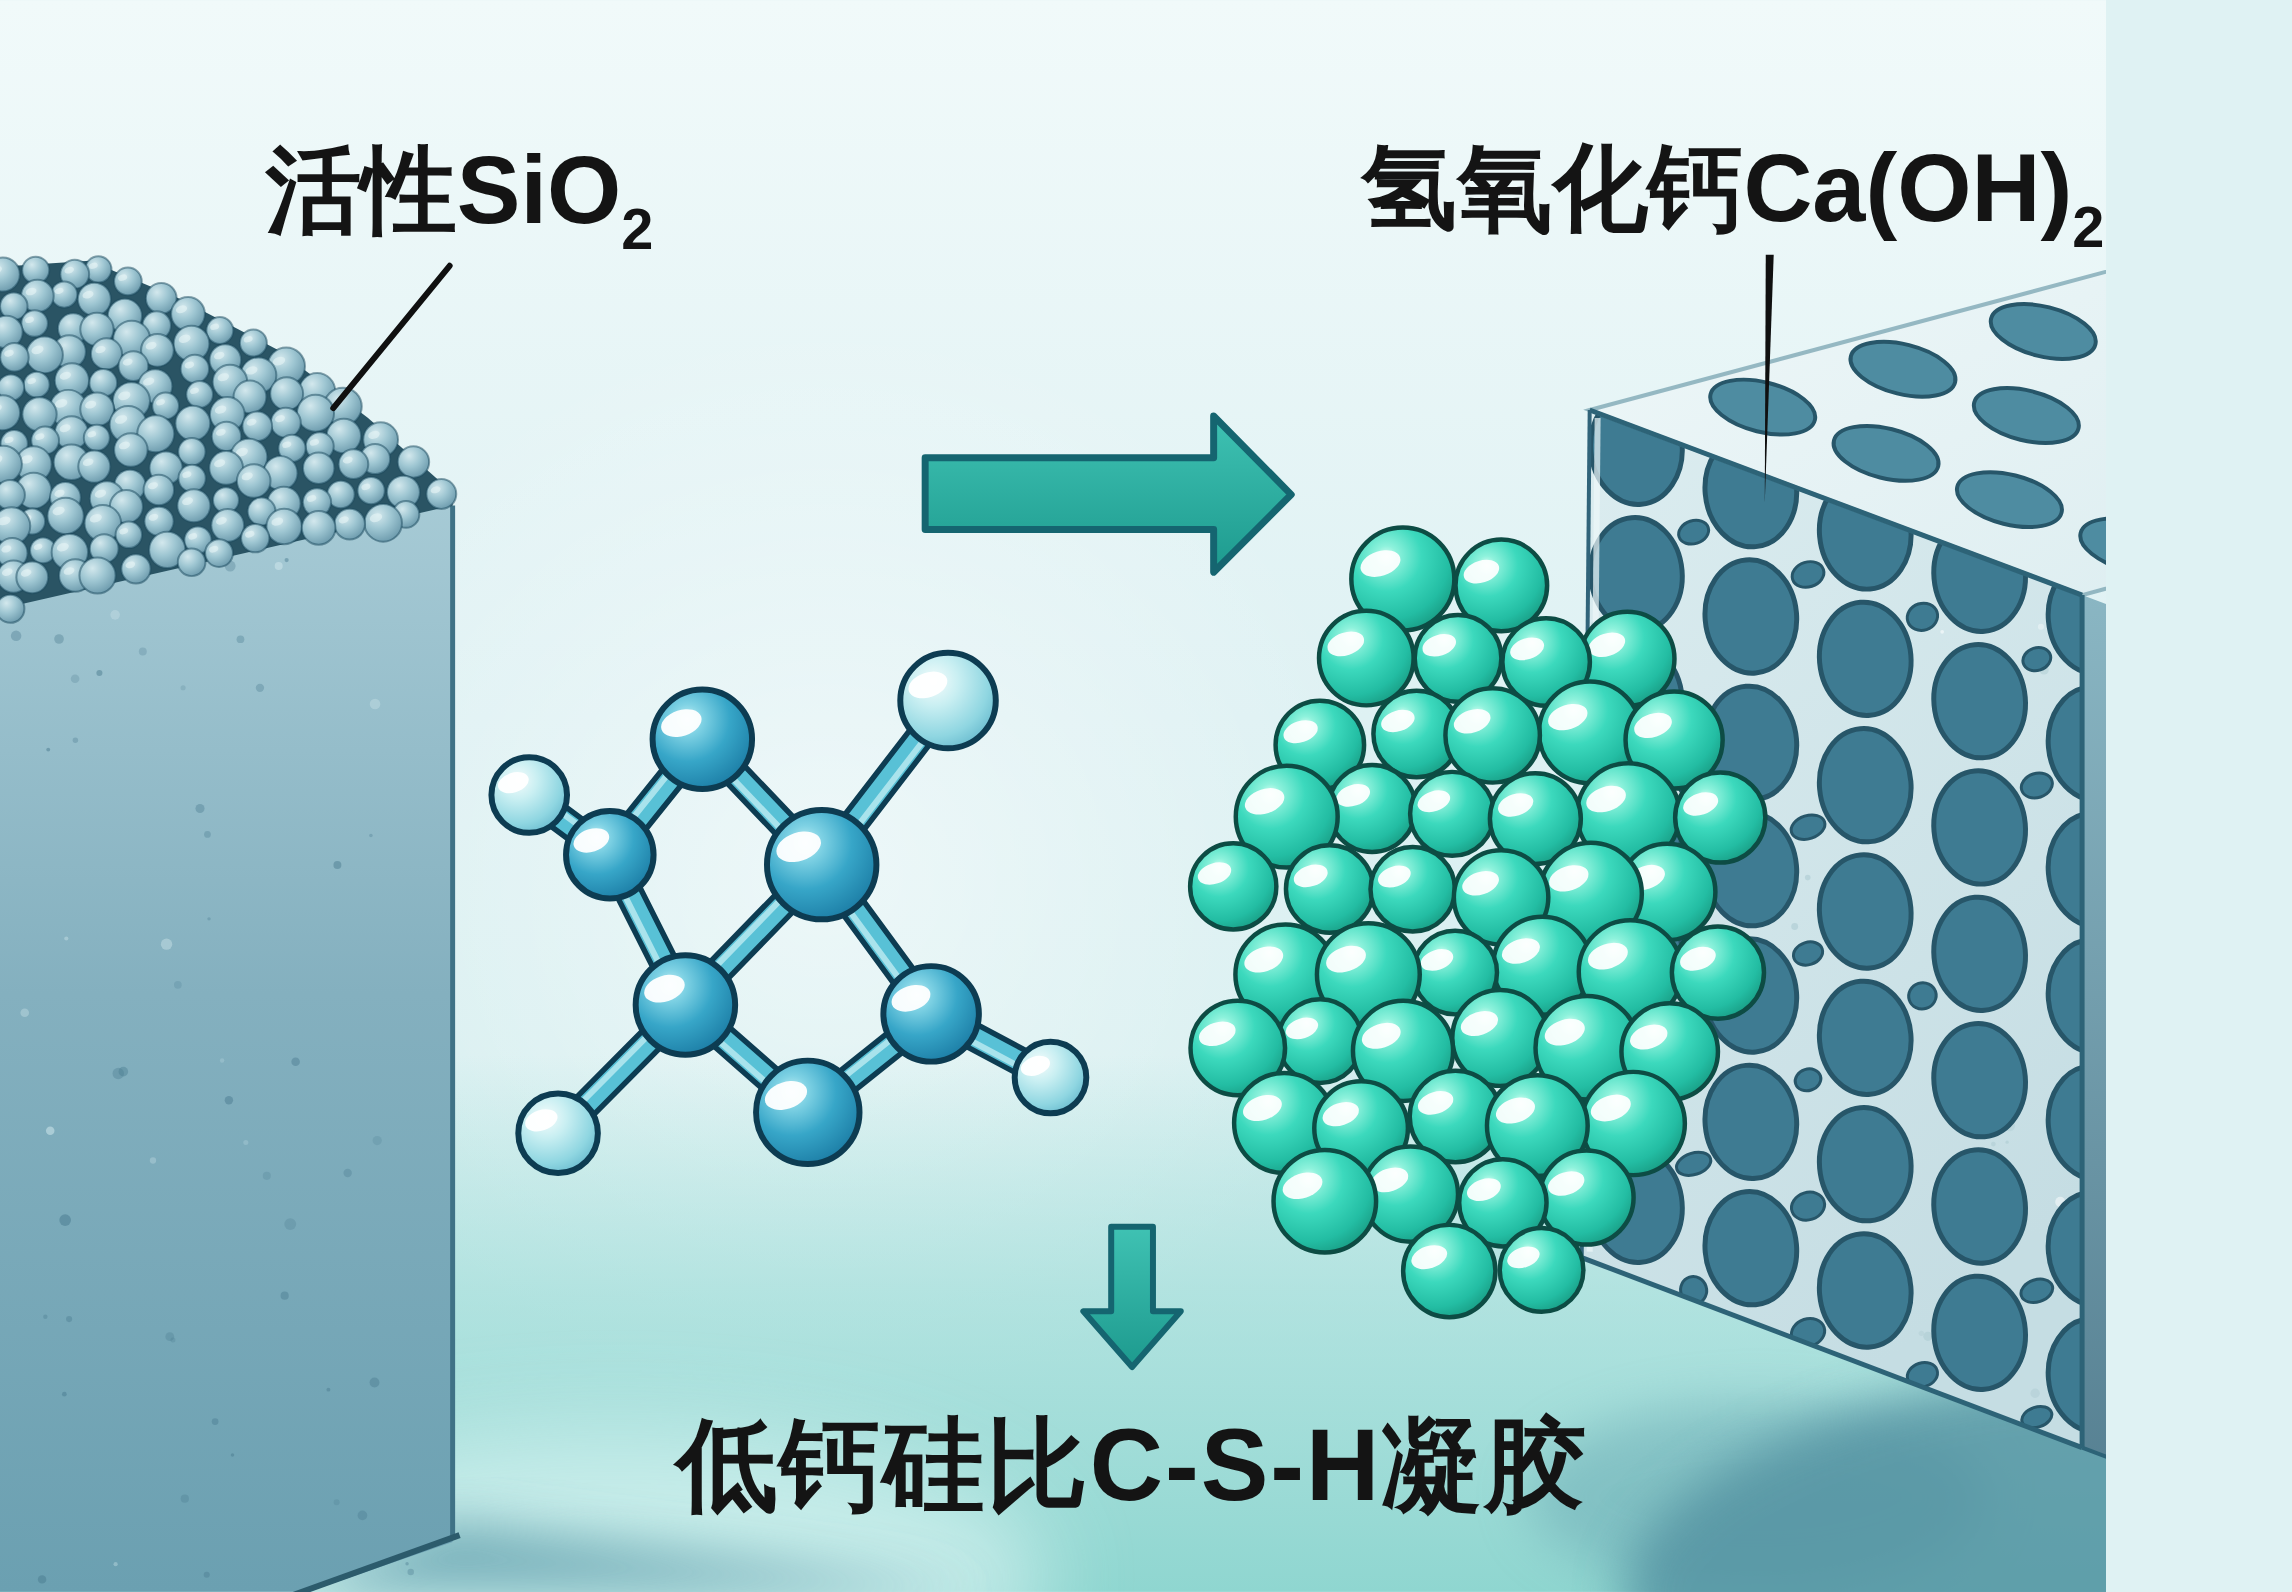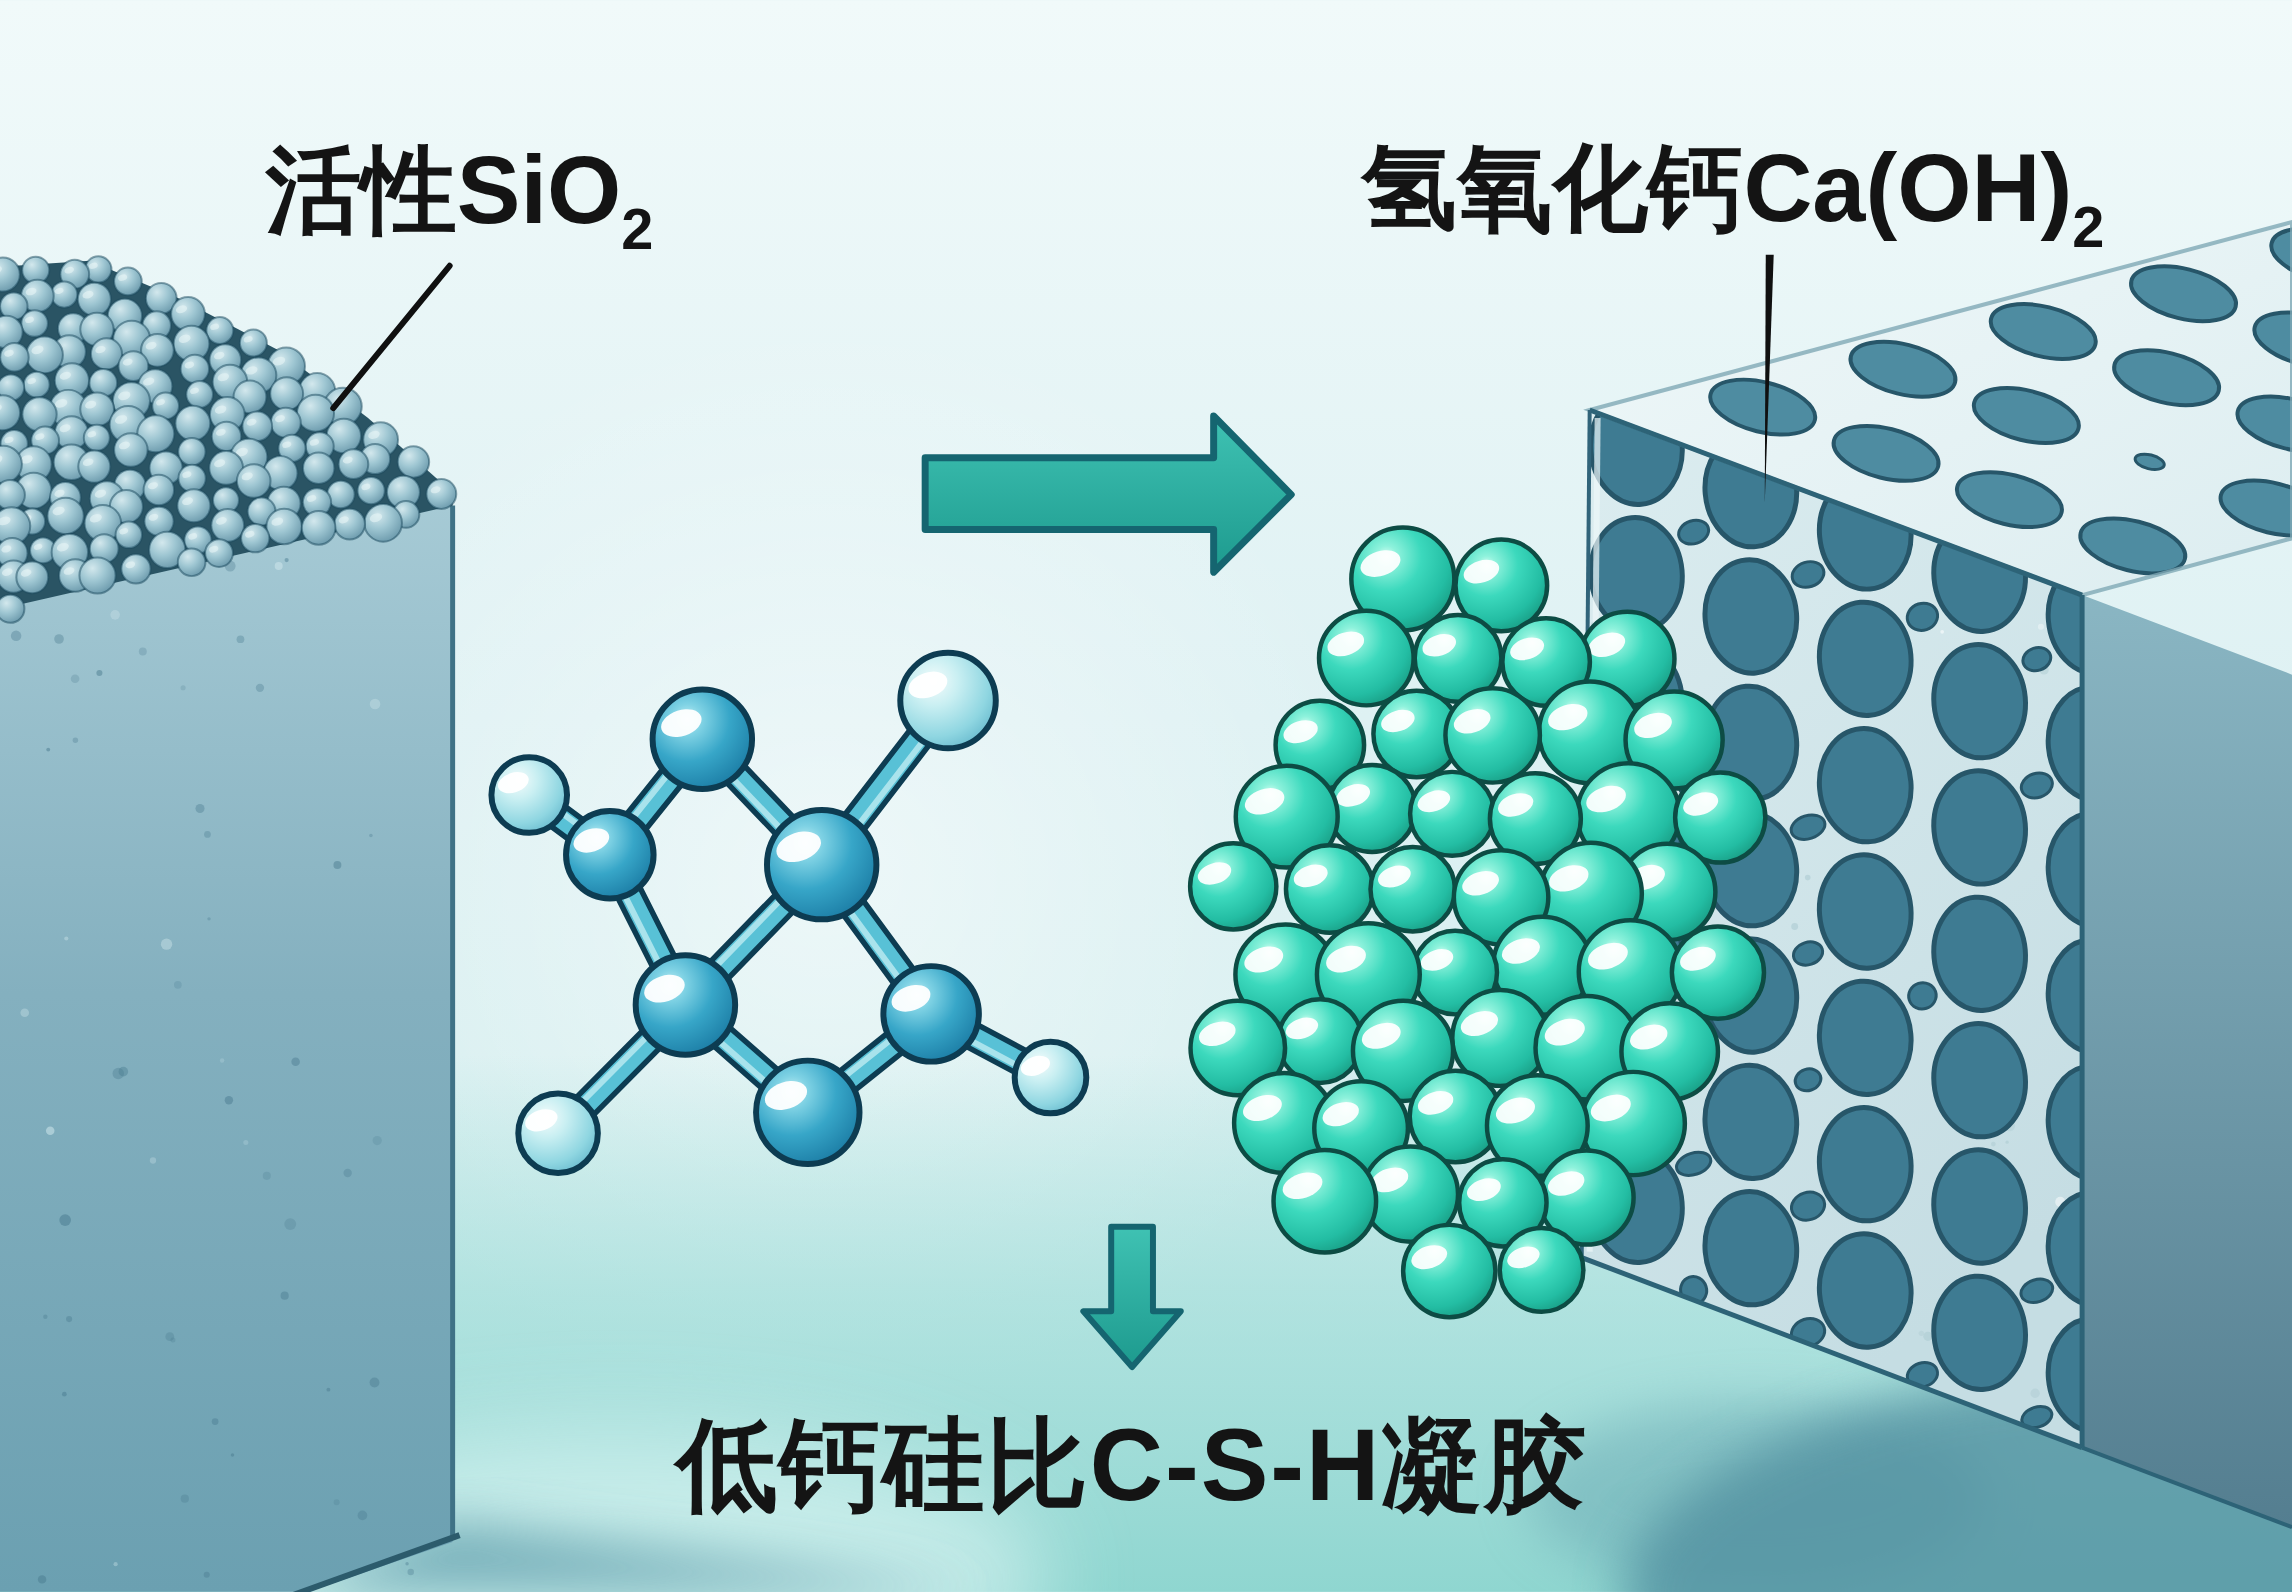--- a/index.html
+++ b/index.html
@@ -1,16 +1,16 @@
 <!DOCTYPE html>
 <html><head>
 <meta charset="utf-8">
 <style>
   html,body{margin:0;padding:0;background:#dff2f3;}
-  .stage{width:2292px;height:1592px;position:relative;overflow:hidden;}
+  .stage{width:2106px;height:1592px;position:relative;overflow:hidden;}
   svg.scene{display:block;width:2292px;height:1592px;}
   .lbl{font-family:"Liberation Sans","DejaVu Sans",sans-serif;font-weight:700;font-size:96px;fill:#141414;}
   .lbl .sub{font-size:58px;}
   .lbl.product{font-size:102px;letter-spacing:2px;}
 </style>
 </head>
 <body>
 
 <div class="stage">
   <svg class="scene" viewBox="0 0 2304 1600" xmlns="http://www.w3.org/2000/svg">

